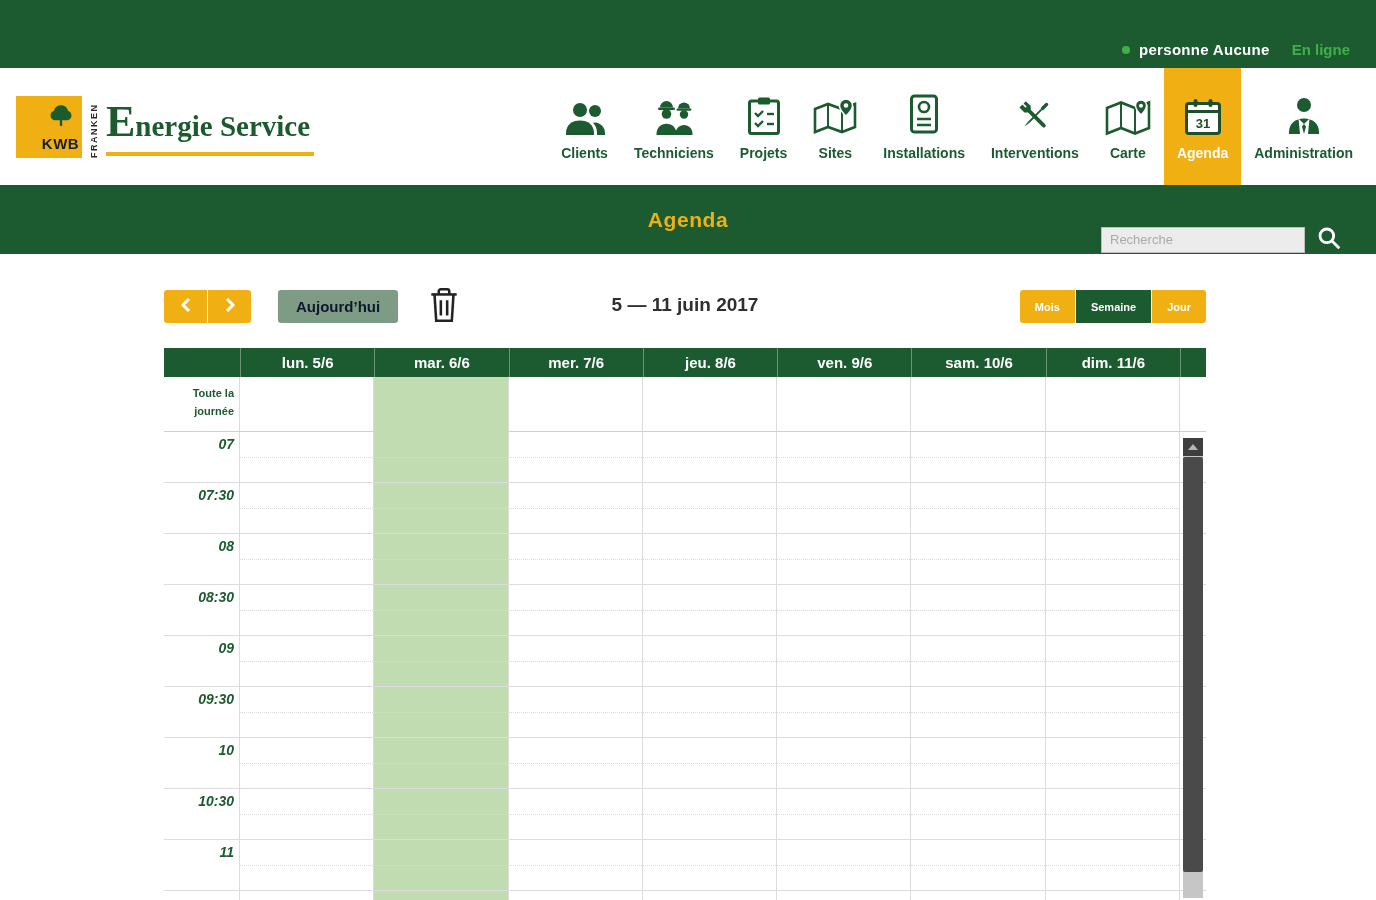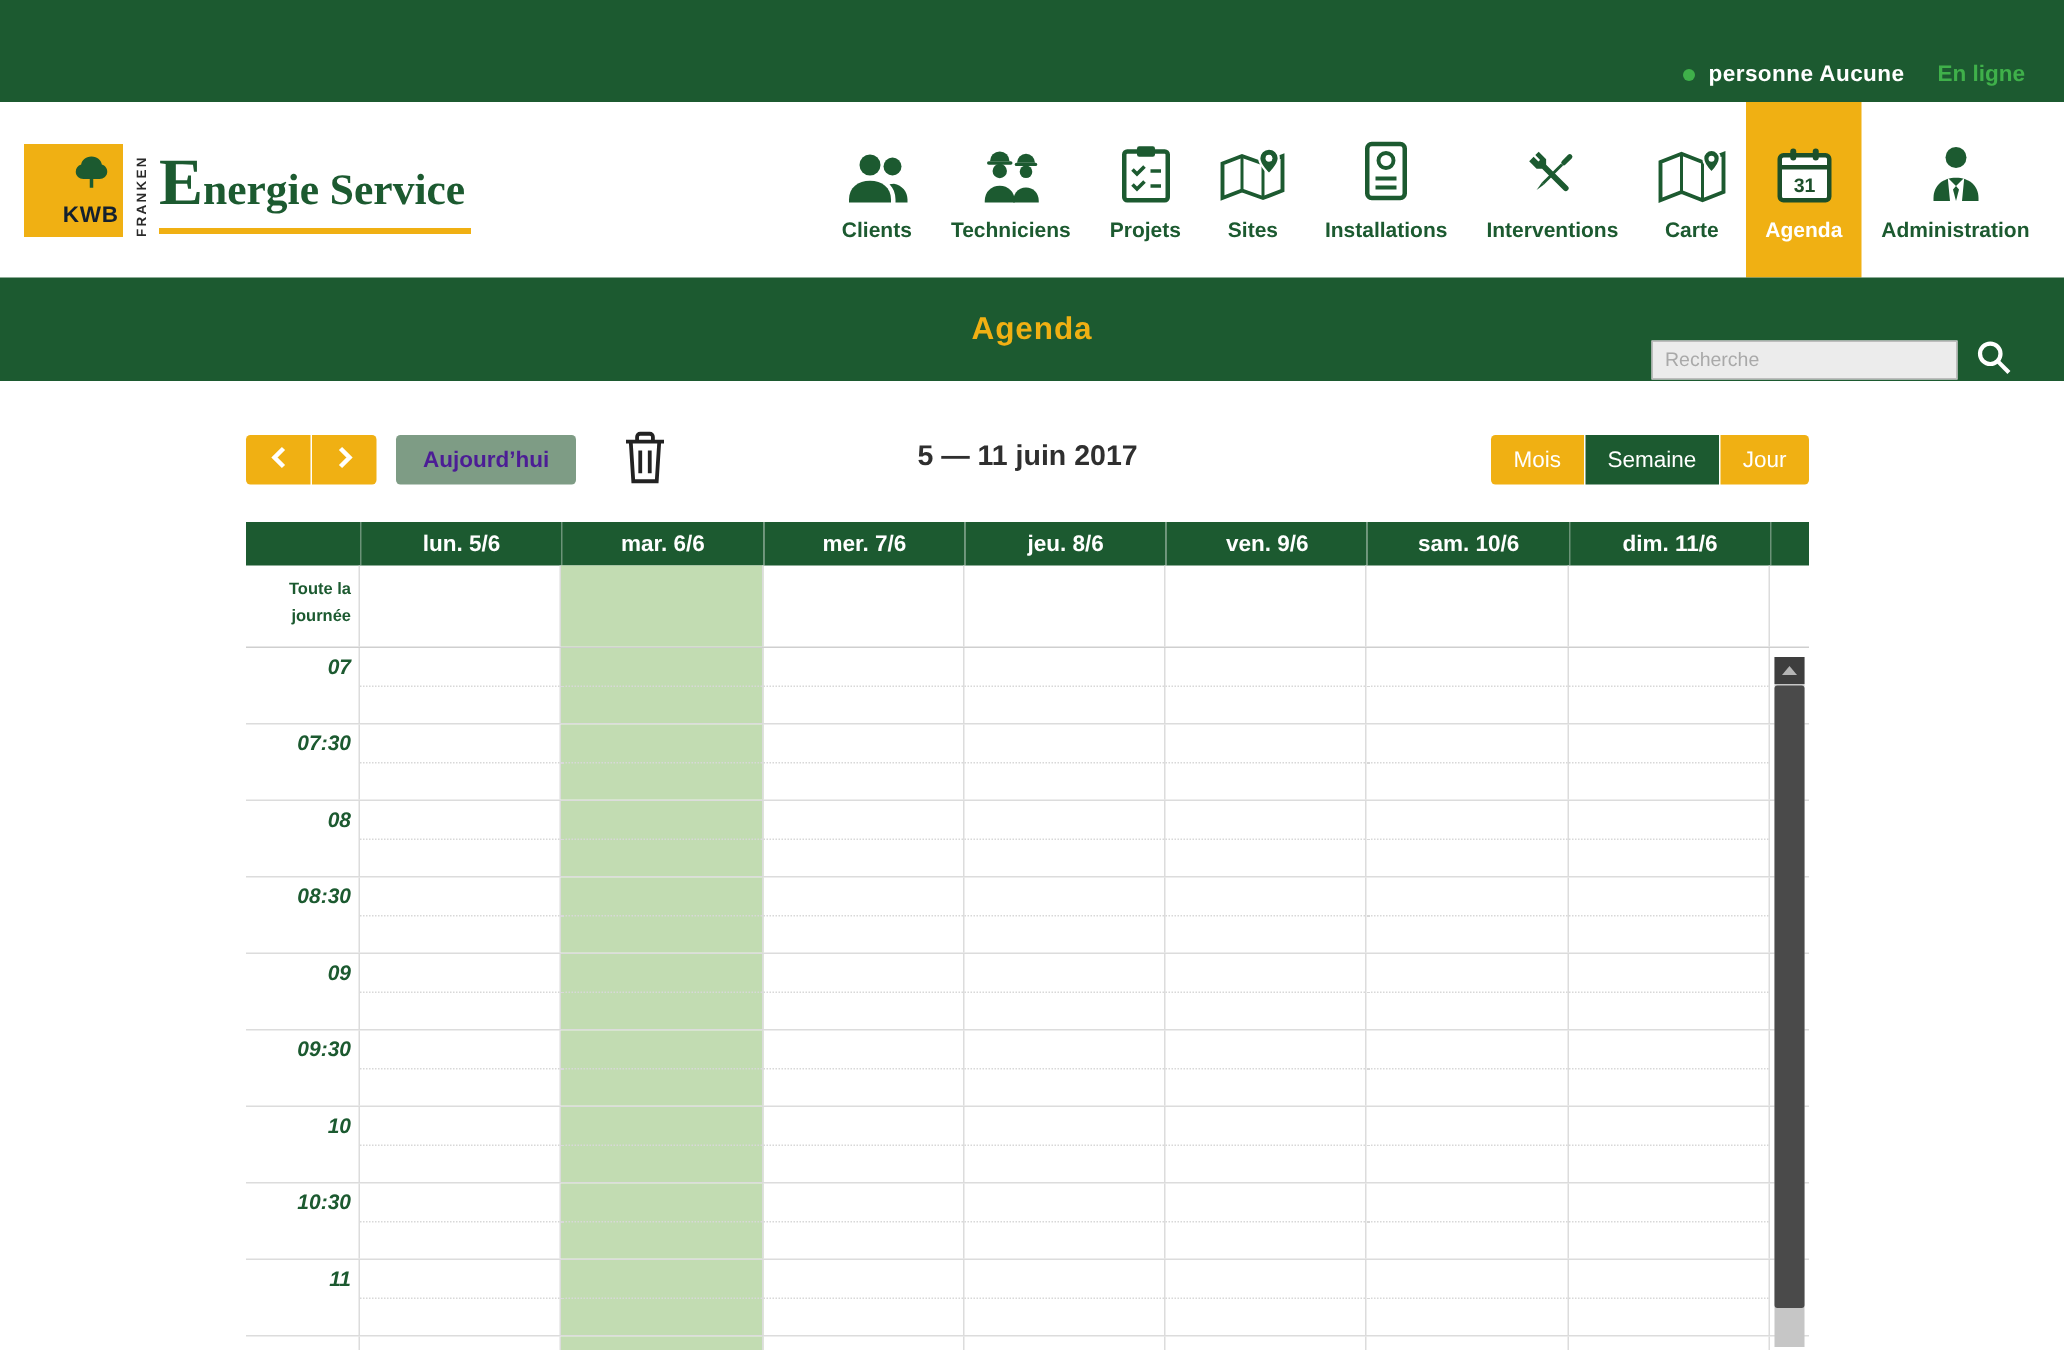--- a/index.html
+++ b/index.html
@@ -38,25 +38,25 @@
   .search-btn { background:none; border:none; cursor:pointer; display:flex; align-items:center; padding:0; }
 
   
   .content { position:relative; height:646px; background:#fff; }
   .toolbar { position:absolute; left:164px; top:36px; width:1042px; height:33px; }
   .tb-left { position:absolute; left:0; top:0; display:flex; align-items:center; height:33px; }
   button { font-family:inherit; }
   .nav-btn { width:43px; height:33px; background:var(--yellow,#f0b013); border:none; cursor:pointer; display:flex; align-items:center; justify-content:center; }
   .nav-btn.prev { border-radius:3px 0 0 3px; margin-right:1px; }
   .nav-btn.next { border-radius:0 3px 3px 0; }
-  .today-btn { margin-left:13px; height:33px; padding:0 18px; background:var(--sage-green,#7e9c85); color:#4c1d95; font-weight:bold; font-size:15px; border:none; border-radius:3px; cursor:pointer; }
+  .today-btn { margin-left:27px; height:33px; padding:0 18px; background:var(--sage-green,#7e9c85); color:#0f172a; font-weight:bold; font-size:15px; border:none; border-radius:3px; cursor:pointer; }
   .trash-btn { margin-left:30px; background:none; border:none; cursor:pointer; display:flex; align-items:center; }
   .date-title { position:absolute; left:0; right:0; top:4px; text-align:center; font-size:19px; font-weight:bold; color:#2f2f2f; }
   .view-switch { position:absolute; right:0; top:0; display:flex; }
-  .view-btn { height:33px; padding:0 15px; background:var(--yellow,#f0b013); color:#fff; font-weight:normal; font-size:15px; border:none; margin-left:1px; cursor:pointer; }
+  .view-btn { height:33px; padding:0 15px; background:var(--yellow,#f0b013); color:#fff; font-weight:bold; font-size:11px; border:none; margin-left:1px; cursor:pointer; }
   .view-btn:first-child { border-radius:3px 0 0 3px; margin-left:0; }
   .view-btn:last-child { border-radius:0 3px 3px 0; }
   .view-btn.active { background:var(--dark-green,#1c5a30); }
 
   
   .calendar { position:absolute; left:164px; top:94px; width:1042px; height:552px; }
   .cal-row { display:grid; grid-template-columns:76px repeat(7,1fr) 26px; }
   .cal-head .hcell { background:var(--dark-green,#1c5a30); color:#fff; font-weight:bold; font-size:15px; height:29px; display:flex; align-items:center; justify-content:center; border-left:1px solid rgba(255,255,255,.35); }
   .cal-head .hcell:first-child { border-left:none; }
   .gutter { border-right:1px solid var(--grid-line,#dcdcdc); color:var(--dark-green,#1c5a30); font-weight:bold; text-align:right; }

